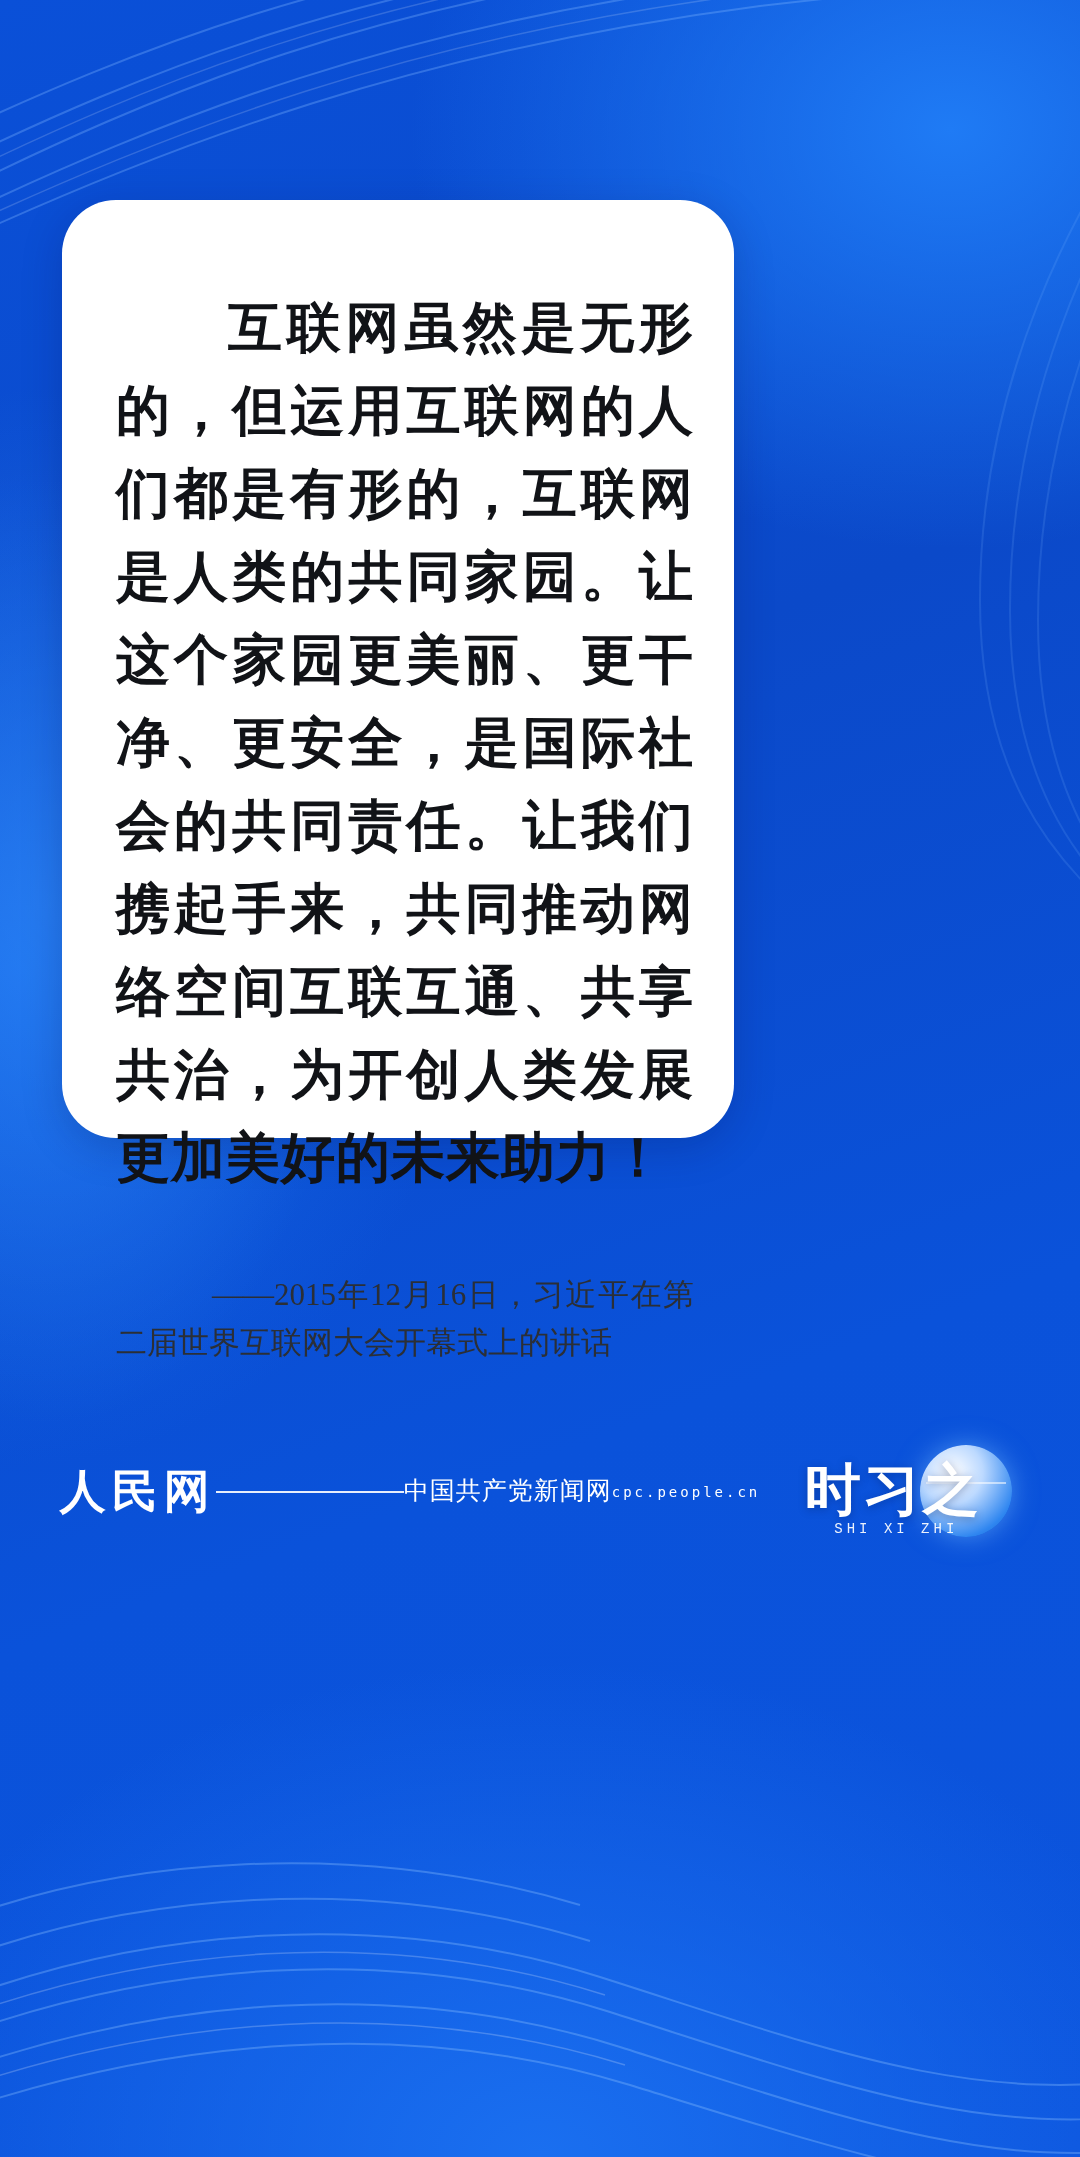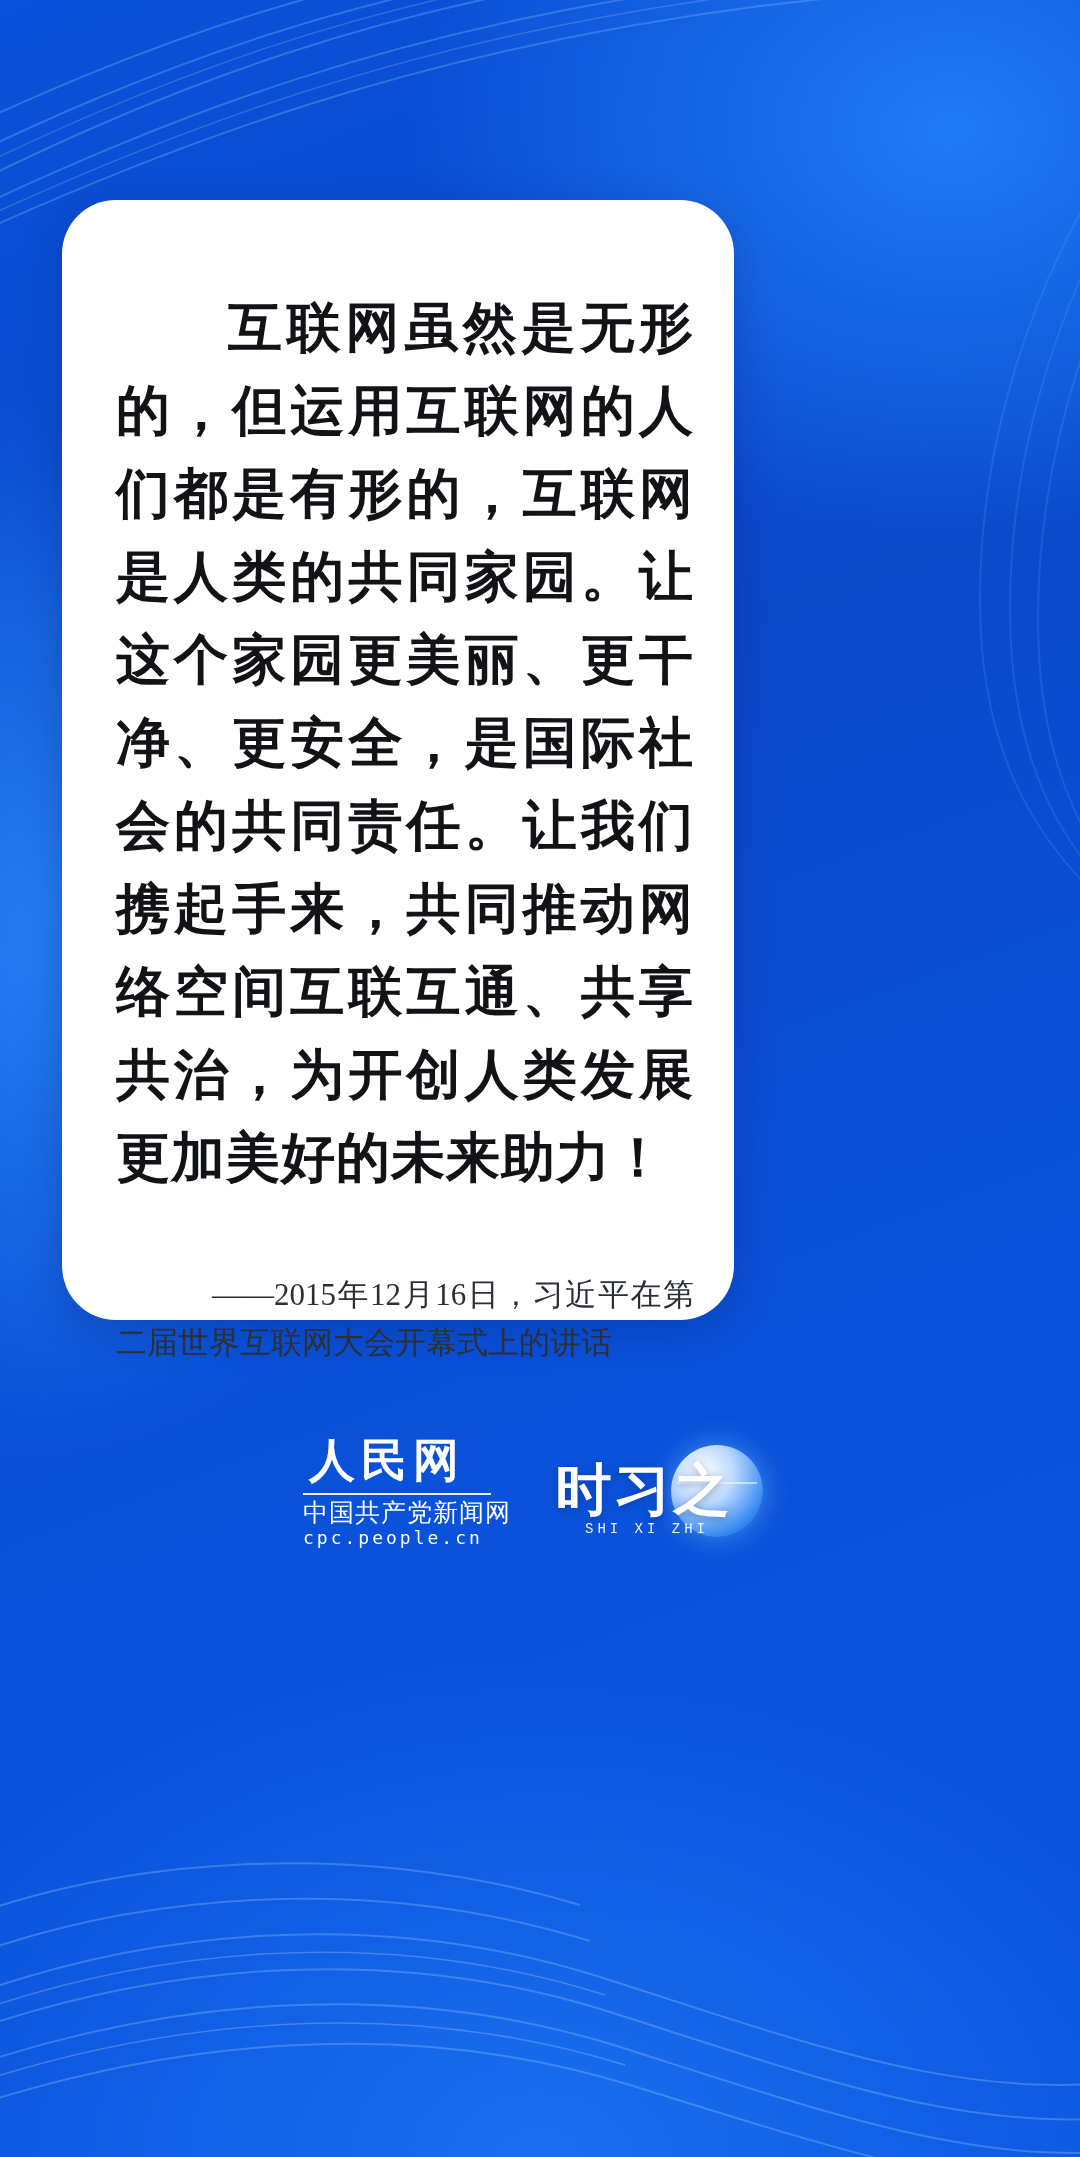--- a/index.html
+++ b/index.html
@@ -43,21 +43,21 @@
     background: radial-gradient(ellipse at center, rgba(60,150,255,0.45) 0%, rgba(60,150,255,0) 70%);
     pointer-events: none;
   }
 
   
   .card {
     position: absolute;
     left: 62px;
     top: 200px;
     width: 672px;
-    height: 1120px;
+    height: 938px;
     background: #ffffff;
     border-radius: 54px 54px 54px 54px;
     box-shadow: 0 10px 40px rgba(0, 20, 80, 0.22);
   }
   .card-inner {
     position: absolute;
     left: 54px;
     right: 40px;
     top: 86px;
   }
@@ -90,21 +90,22 @@
     right: 0;
     top: 1396px;
     height: 190px;
     display: flex;
     align-items: center;
     justify-content: center;
     gap: 26px;
   }
   .people-logo {
     display: flex;
-    flex-direction: column;
+    flex-direction: row;
+    align-items: center;
     color: #ffffff;
   }
   .people-logo .cn {
     font-family: "DejaVu Serif", "Liberation Serif", serif;
     font-weight: 700;
     font-size: 46px;
     letter-spacing: 6px;
     line-height: 52px;
     text-indent: 6px;
   }
@@ -115,21 +116,21 @@
     margin: 7px 0 6px 0;
   }
   .people-logo .sub {
     font-family: "DejaVu Sans", "Liberation Sans", sans-serif;
     font-size: 25px;
     letter-spacing: 1px;
     line-height: 24px;
   }
   .people-logo .url {
     font-family: "DejaVu Sans Mono", "Liberation Mono", monospace;
-    font-size: 18px;
+    font-size: 14px;
     letter-spacing: 3px;
     line-height: 22px;
     margin-top: 2px;
   }
   .shixi {
     position: relative;
     display: flex;
     align-items: center;
     justify-content: center;
     width: 240px;

